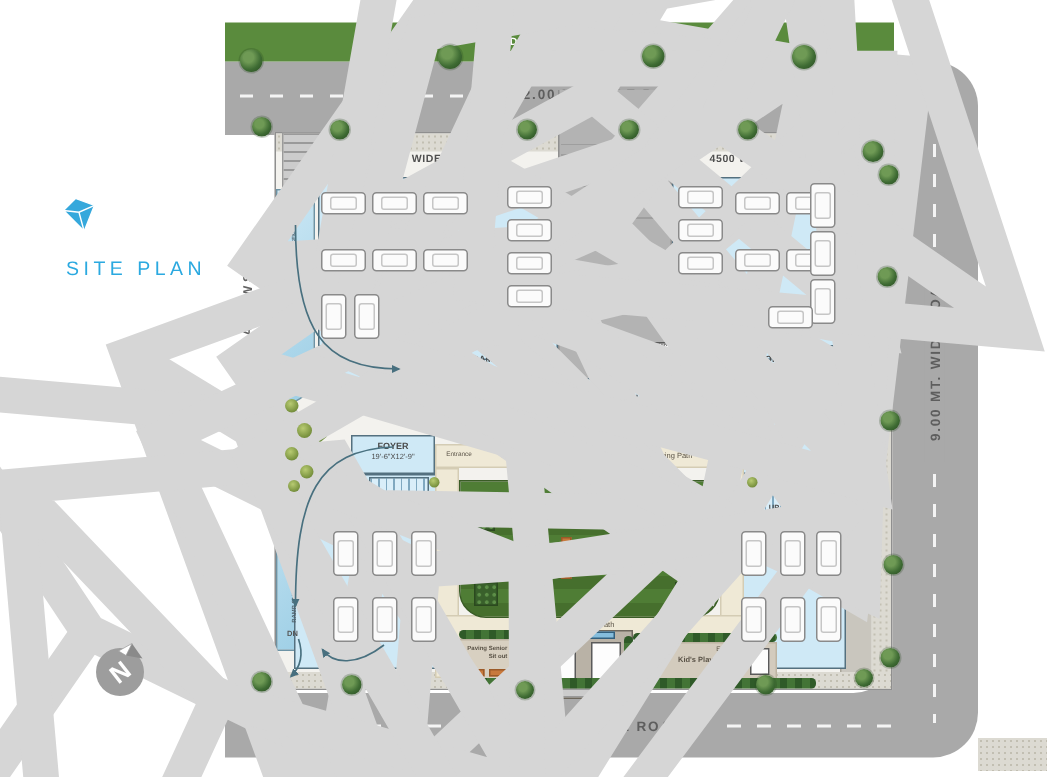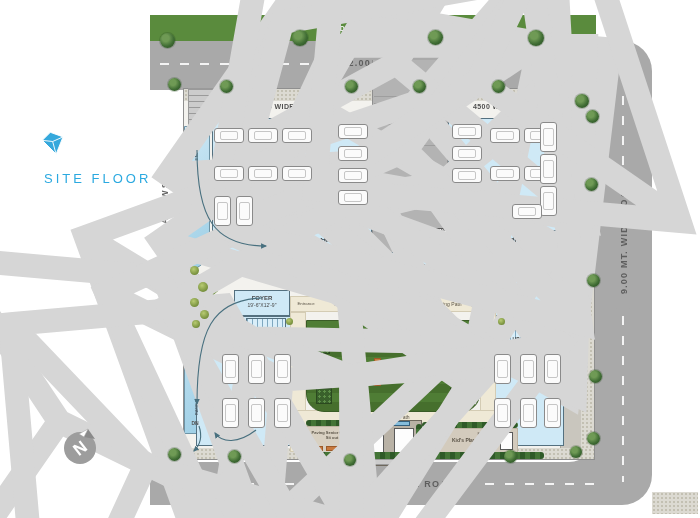--- a/index.html
+++ b/index.html
@@ -201,21 +201,21 @@
   <div class="lbl s5 ctr" style="left:328px;top:301px;width:42px;height:7px;font-weight:400;color:#5a5347;">Jogging Path</div>
   <div class="lbl s5 ctr" style="left:426px;top:301px;width:42px;height:7px;font-weight:400;color:#5a5347;">Jogging Path</div>
   <div class="lbl s5 ctr" style="left:273px;top:364px;width:50px;height:8px;font-weight:400;color:#5a5347;transform:rotate(-90deg);">Jogging Path</div>
   <div class="lbl s5 ctr" style="left:463px;top:364px;width:50px;height:8px;font-weight:400;color:#5a5347;transform:rotate(-90deg);">Jogging Path</div>
   <div class="lbl s5 ctr" style="left:370px;top:414px;width:50px;height:8px;font-weight:400;color:#5a5347;">Jogging Path</div>
 
   <div class="lbl ctr" style="left:358px;top:372px;width:70px;height:10px;color:#eef3e6;font-size:6.5px;letter-spacing:1px;">GARDEN</div>
   <div class="lbl s5 ctr" style="left:428px;top:437px;width:84px;height:8px;color:#5a5347;">Kid's Play Area</div>
   <div class="lbl ctr" style="left:305px;top:429px;width:54px;height:14px;font-size:5px;font-weight:700;color:#5a5347;white-space:normal;transform:scale(.8);">Paving Senior Citizen Sit out</div>
 
-  <div class="lbl" style="left:44px;top:172px;font-size:13px;font-weight:500;letter-spacing:3px;color:#2ba9e0;">SITE FLOOR</div>
+  <div class="lbl" style="left:44px;top:172px;font-size:13px;font-weight:500;letter-spacing:3px;color:#2ba9e0;">SITE PLAN</div>
 
   <svg class="overlay" width="700" height="518" viewBox="0 0 700 518">
     <defs>
       <symbol id="gem" viewBox="0 0 24 24">
         <path d="M2 9 L9 2 L20 6 L14 21 Z M2 9 L14 21 M2 9 L11 10 L20 6 M11 10 L14 21" fill="none" stroke="currentColor" stroke-width="1.1"></path>
       </symbol>
       <marker id="ah" markerWidth="7" markerHeight="7" refX="4.5" refY="2.5" orient="auto">
         <path d="M0 0 L5.5 2.5 L0 5 Z" fill="#48707f"></path>
       </marker>
     </defs>

